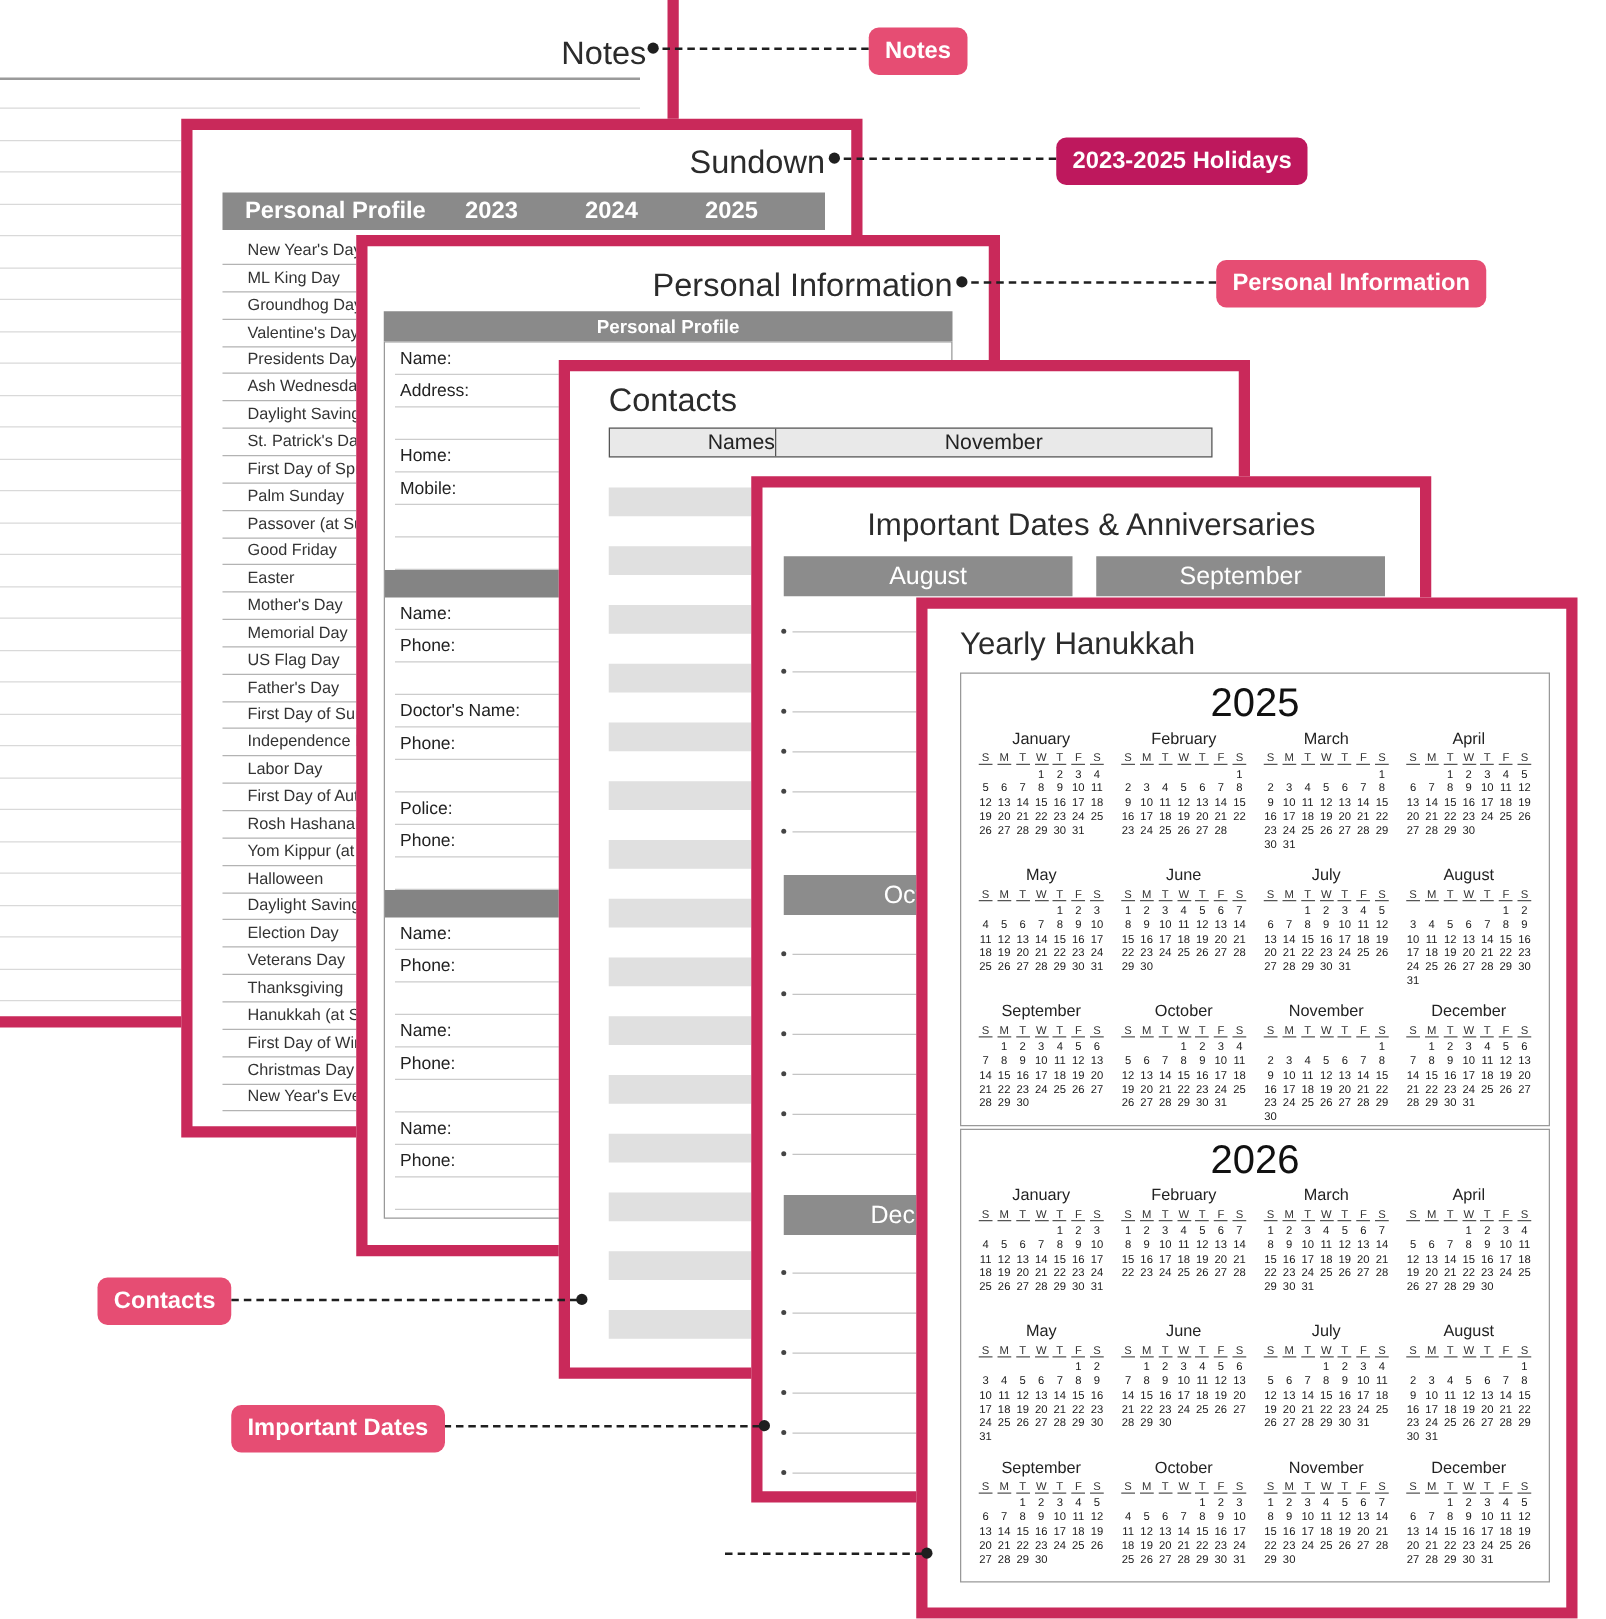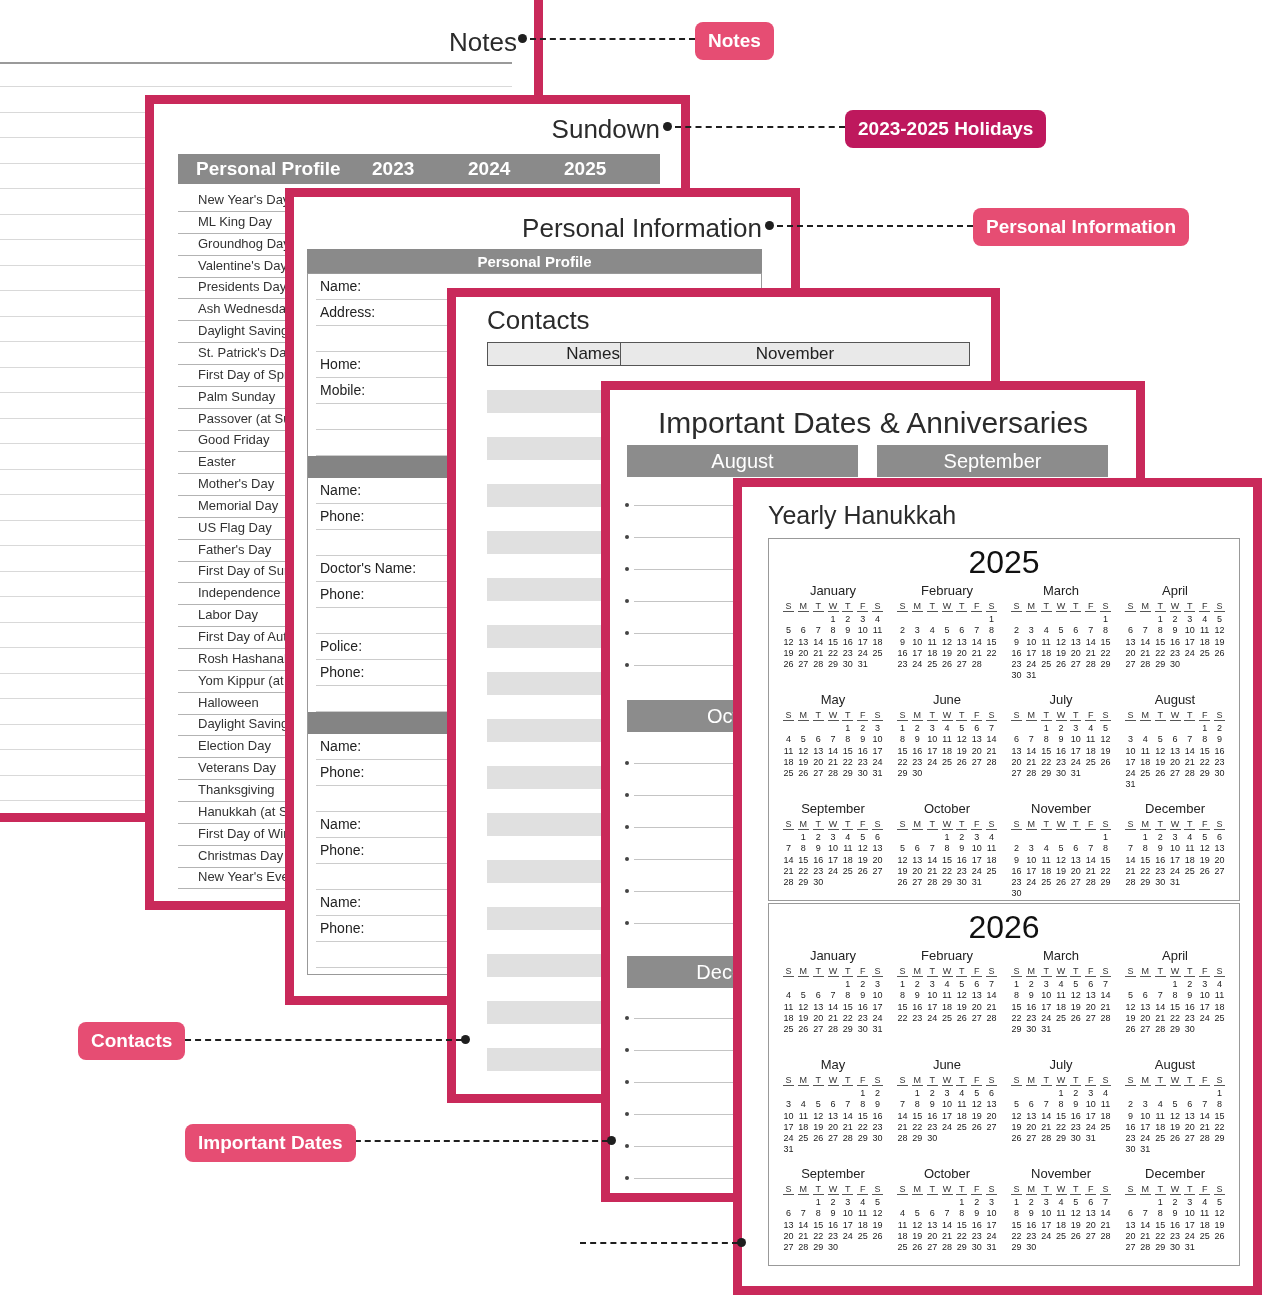--- a/index.html
+++ b/index.html
@@ -183,21 +183,21 @@
         <div class="ct-stripe" style="left: 31px; width: 483px; top: 515.5px; height: 23.5px; background: rgb(224, 224, 224);"></div>
         <div class="ct-stripe" style="left: 31px; width: 483px; top: 562.5px; height: 23.5px; background: rgb(224, 224, 224);"></div>
         <div class="ct-stripe" style="left: 31px; width: 483px; top: 609.5px; height: 23.5px; background: rgb(224, 224, 224);"></div>
         <div class="ct-stripe" style="left: 31px; width: 483px; top: 656.5px; height: 23.5px; background: rgb(224, 224, 224);"></div>
         <div class="ct-stripe" style="left: 31px; width: 483px; top: 703.5px; height: 23.5px; background: rgb(224, 224, 224);"></div>
         <div class="ct-stripe" style="left: 31px; width: 483px; top: 750.5px; height: 23.5px; background: rgb(224, 224, 224);"></div>
       </div>
   </div>
 
   <div class="page" style="left: 601px; top: 381px; width: 544px; height: 821px; z-index: 5; border-color: rgb(201, 41, 90);">
-    <div class="page-title" style="left:0;right:0;top:16px;text-align:center;font-size:30px;">Important Dates &amp; Anniversaries</div>
+    <div class="page-title" style="left:0;right:0;top:16px;text-align:center;font-size:25px;">Important Dates &amp; Anniversaries</div>
     <div id="id-groups">
         <div class="id-bar" style="left: 17px; top: 55px; width: 231px; height: 32px;">August</div>
         <div class="id-bar" style="left: 267px; top: 55px; width: 231px; height: 32px;">September</div>
         <div class="id-row-dot" style="left: 15px; top: 113px;"></div>
         <div class="id-row-line" style="left: 24px; top: 115px; width: 486px;"></div>
         <div class="id-row-dot" style="left: 15px; top: 145px;"></div>
         <div class="id-row-line" style="left: 24px; top: 147px; width: 486px;"></div>
         <div class="id-row-dot" style="left: 15px; top: 177px;"></div>
         <div class="id-row-line" style="left: 24px; top: 179px; width: 486px;"></div>
         <div class="id-row-dot" style="left: 15px; top: 209px;"></div>

